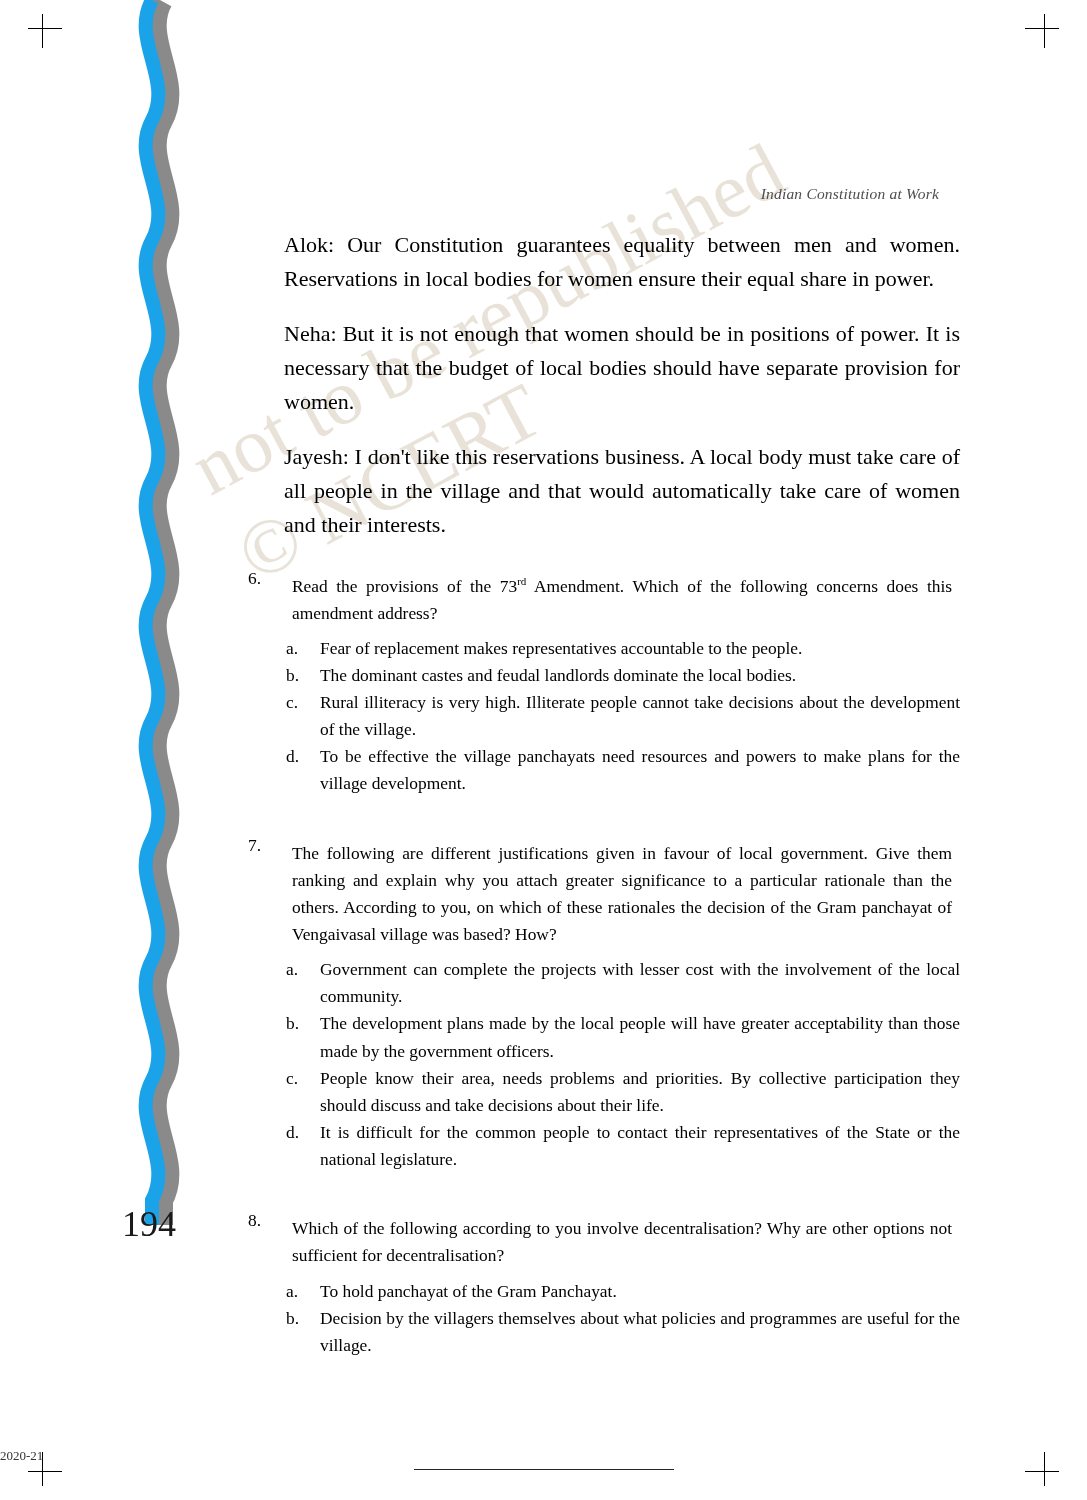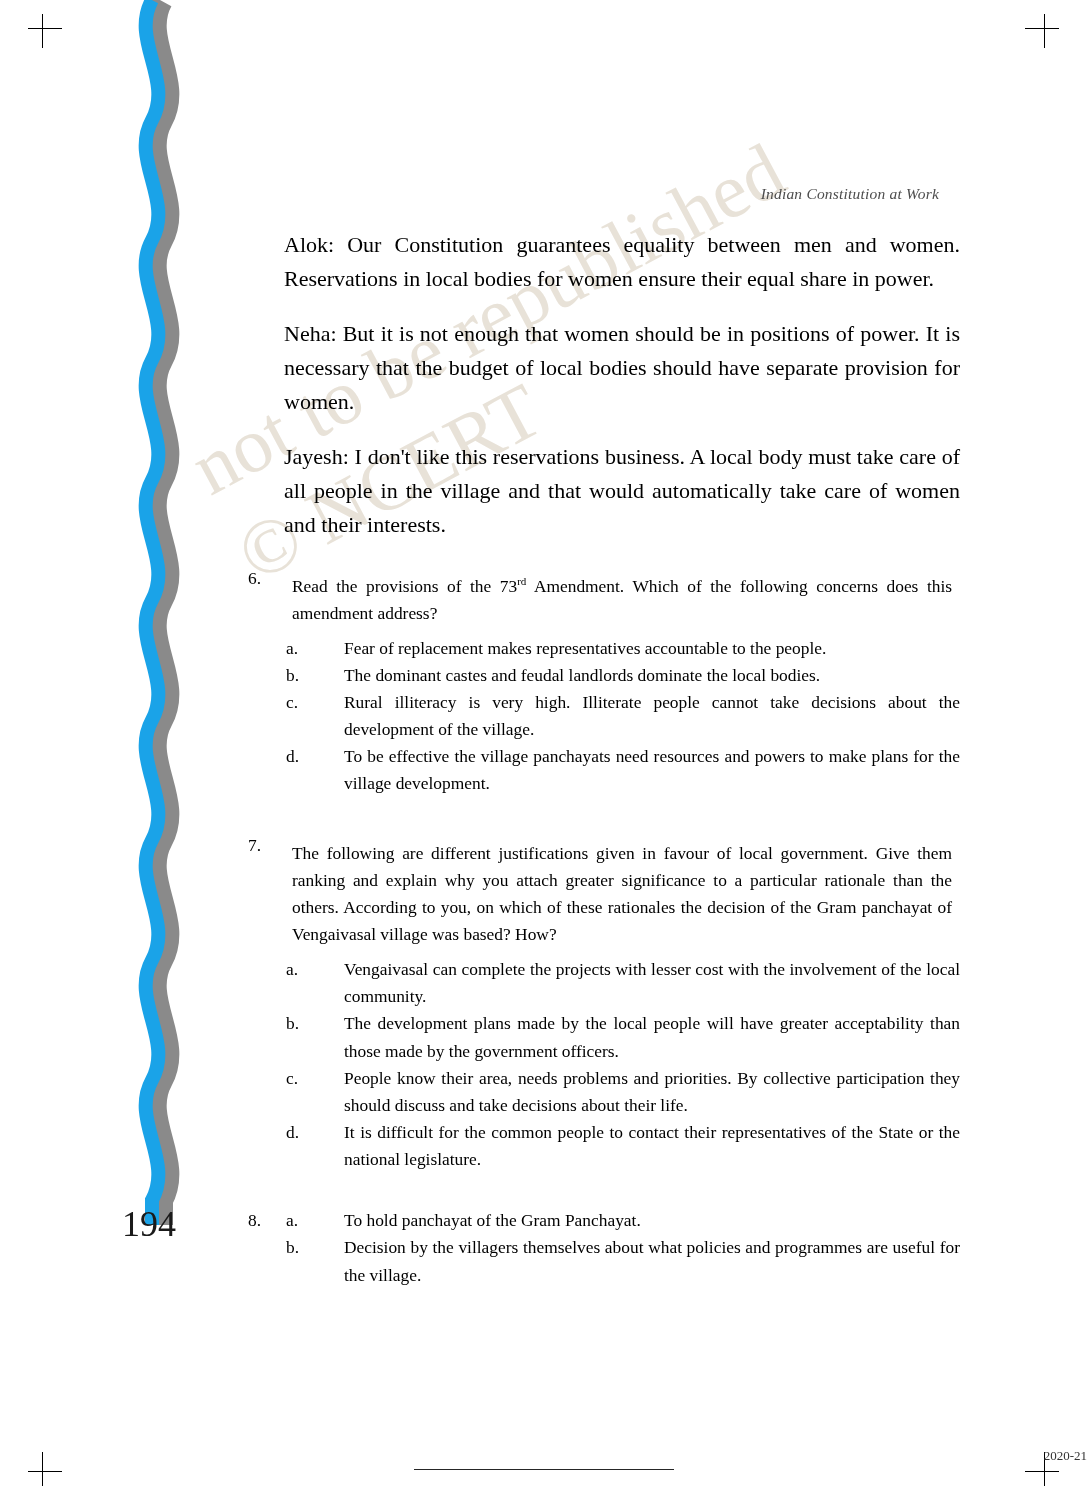--- a/index.html
+++ b/index.html
@@ -148,37 +148,36 @@
     line-height: 1.56;
   }
   .opt-label {
     width: 34px;
     flex: 0 0 34px;
     padding-left: 2px;
   }
   .opt-text {
     flex: 1 1 auto;
     text-align: justify;
-    margin-left: 24px;
   }
   sup {
     font-size: 11px;
     vertical-align: super;
   }
 
   
   .gap-before { margin-top: 34px; }
 
   
   .footer {
     position: absolute;
     left: 0;
     right: 0;
     bottom: 36px;
-    text-align: right;
+    text-align: left;
     font-family: "Liberation Serif", serif;
     font-size: 13px;
     color: #333;
     z-index: 3;
   }
   .footer-rule {
     position: absolute;
     left: 50%;
     transform: translateX(-50%);
     bottom: 30px;
@@ -257,41 +256,42 @@
       </div>
     </div>
 
     <div class="qblock gap-before">
       <div class="qnum">7.</div>
       <div class="qbody">
         <p class="qtext">The following are different justifications given in favour of local government. Give them ranking and explain why you attach greater significance to a particular rationale than the others. According to you, on which of these rationales the decision of the Gram panchayat of Vengaivasal village was based? How?</p>
         <ul class="opts">
           <li class="opt">
             <span class="opt-label">a.</span>
-            <span class="opt-text">Vengaivasal can complete the projects with lesser cost with the involvement of the local community.</span>
+            <span class="opt-text">Government can complete the projects with lesser cost with the involvement of the local community.</span>
           </li>
           <li class="opt">
             <span class="opt-label">b.</span>
             <span class="opt-text">The development plans made by the local people will have greater acceptability than those made by the government officers.</span>
           </li>
           <li class="opt">
             <span class="opt-label">c.</span>
             <span class="opt-text">People know their area, needs problems and priorities. By collective participation they should discuss and take decisions about their life.</span>
           </li>
           <li class="opt">
             <span class="opt-label">d.</span>
             <span class="opt-text">It is difficult for the common people to contact their representatives of the State or the national legislature.</span>
           </li>
         </ul>
       </div>
     </div>
 
     <div class="qblock gap-before">
       <div class="qnum">8.</div>
       <div class="qbody">
+        <p class="qtext">Which of the following according to you involve decentralisation? Why are other options not sufficient for decentralisation?</p>
         <ul class="opts">
           <li class="opt">
             <span class="opt-label">a.</span>
             <span class="opt-text">To hold panchayat of the Gram Panchayat.</span>
           </li>
           <li class="opt">
             <span class="opt-label">b.</span>
             <span class="opt-text">Decision by the villagers themselves about what policies and programmes are useful for the village.</span>
           </li>
         </ul>

